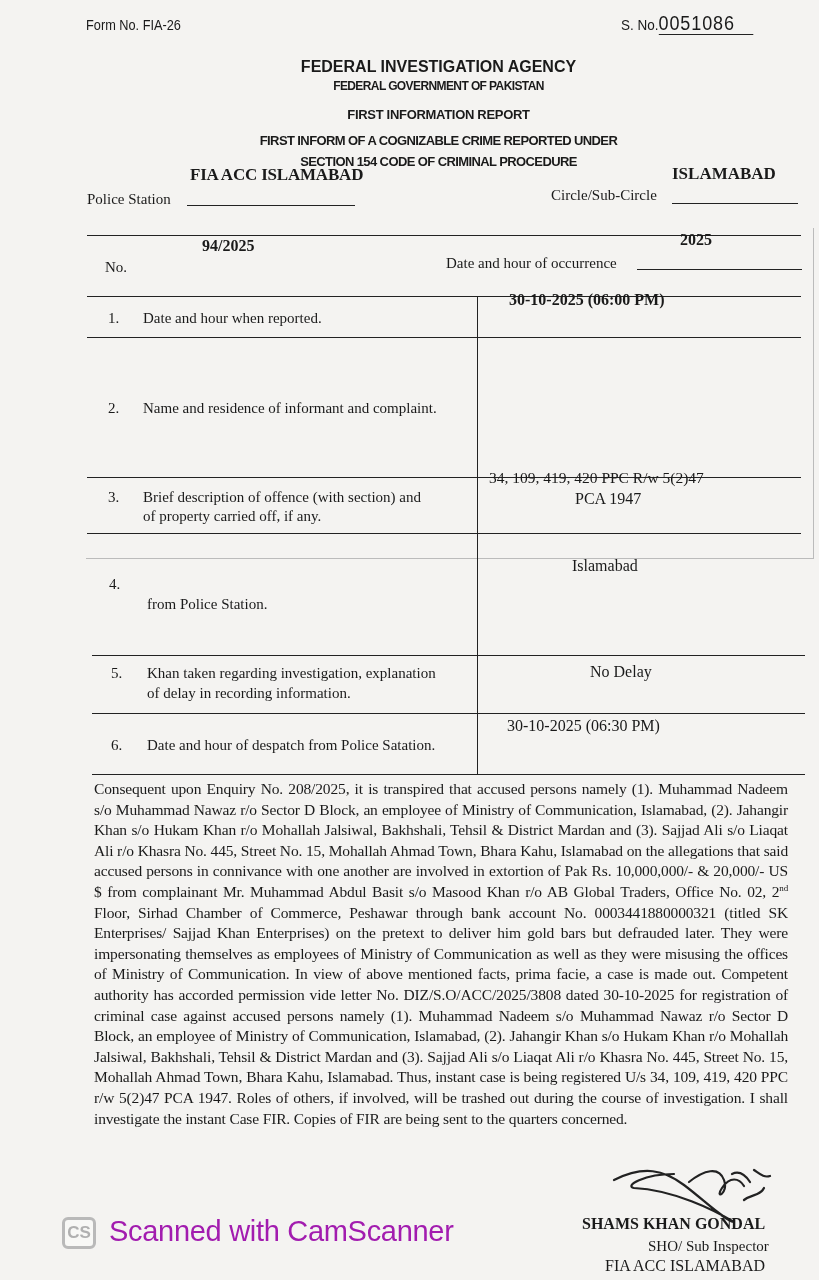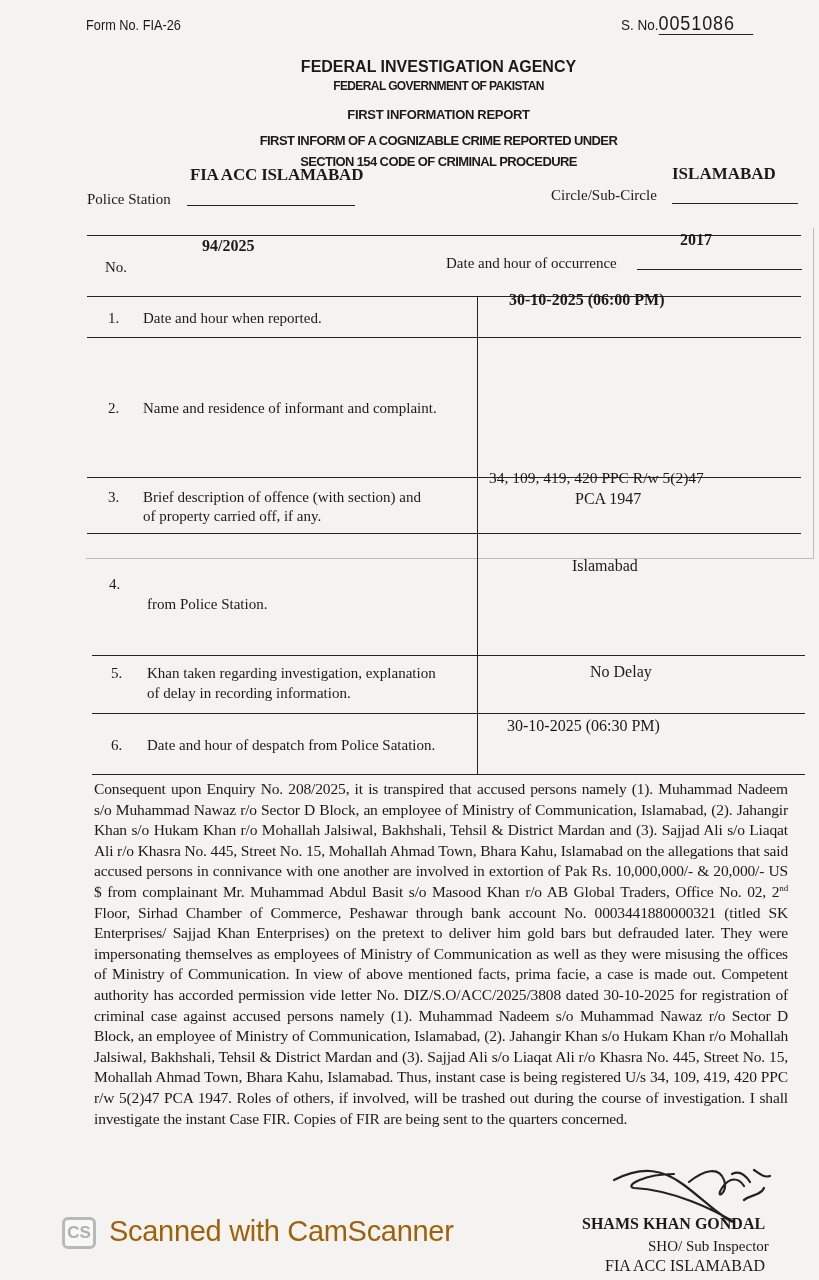--- a/index.html
+++ b/index.html
@@ -29,21 +29,21 @@
     .frame { left: 57px; top: 228px; width: 727px; height: 330px; border: 1px solid #bbb; border-top: none; border-left: none; }
     .hline { position: absolute; border-top: 1.8px solid #222; }
     .vline { position: absolute; border-left: 1.8px solid #222; }
     .lbl { font-size: 15px; }
     .val { font-size: 15px; }
     .para { position: absolute; left: 65px; top: 779px; width: 694px; font-size: 15.5px; line-height: 20.6px; text-align: justify; letter-spacing: -0.15px; }
     .para sup { font-size: 9px; line-height: 0; }
     .cell2 { position: absolute; left: 453px; top: 356px; width: 300px; font-size: 15px; line-height: 20px; text-align: justify; }
     .cell2 sup { font-size: 9px; line-height: 0; }
     .cs-logo { position: absolute; left: 33px; top: 1217px; width: 34px; height: 32px; border: 3px solid #b9b9b9; border-radius: 6px; box-sizing: border-box; color: #b0b0b0; font-family: "Liberation Sans", sans-serif; font-weight: bold; font-size: 17px; line-height: 26px; text-align: center; background: rgba(255,255,255,0.4); }
-    .cs-text { left: 80px; top: 1215px; font-size: 29px; color: #a16207; font-family: "Liberation Sans", sans-serif; letter-spacing: -0.3px; }
+    .cs-text { left: 80px; top: 1215px; font-size: 29px; color: #a21caf; font-family: "Liberation Sans", sans-serif; letter-spacing: -0.3px; }
     .sig-name { left: 553px; top: 1215px; font-size: 16px; font-weight: bold; }
     .sig-title { left: 619px; top: 1238px; font-size: 15px; }
     .sig-office { left: 576px; top: 1257px; font-size: 16px; }
     .signature { position: absolute; left: 575px; top: 1160px; width: 190px; height: 70px; }
   </style>
 </head>
 <body>
 
 <div class="page">
 
@@ -63,21 +63,21 @@
   <div class="abs ps-label">Police Station</div>
   <div class="abs ps-line"></div>
   <div class="abs circ-label">Circle/Sub-Circle</div>
   <div class="abs circ-line"></div>
 
   <div class="abs frame"></div>
 
   <div class="hline" style="left:58px; top:235px; width:714px;"></div>
   <div class="abs" style="left:137px; top:237px; font-size:16px; font-weight:bold;padding-left:36px;">94/2025</div>
   <div class="abs" style="left:76px; top:259px; font-size:15px;">No.</div>
-  <div class="abs" style="left:651px; top:231px; font-size:16px; font-weight:bold;">2017</div>
+  <div class="abs" style="left:651px; top:231px; font-size:16px; font-weight:bold;">2025</div>
   <div class="abs" style="left:417px; top:255px; font-size:15px;">Date and hour of occurrence</div>
   <div class="abs" style="left:608px; top:269px; width:165px; border-bottom:1.3px solid #222;"></div>
 
   <div class="hline" style="left:58px; top:296px; width:714px;"></div>
   <div class="vline" style="left:448px; top:296px; height:478px;"></div>
 
   <div class="abs lbl" style="left:79px; top:310px;">1.</div>
   <div class="abs lbl" style="left:114px; top:310px;">Date and hour when reported.</div>
   <div class="abs val" style="left:480px; top:291px; font-size:16px; font-weight:bold;">30-10-2025 (06:00 PM)</div>
   <div class="hline" style="left:58px; top:337px; width:714px;"></div>

